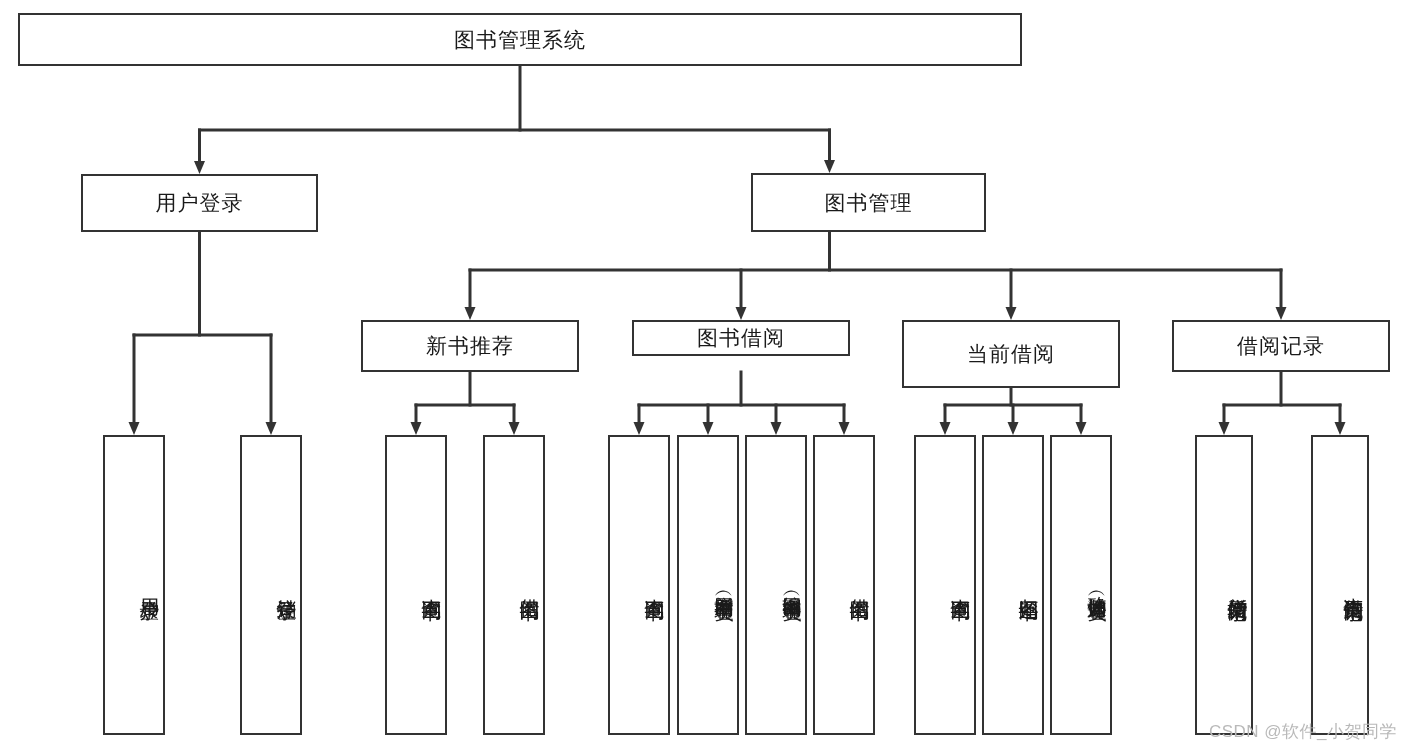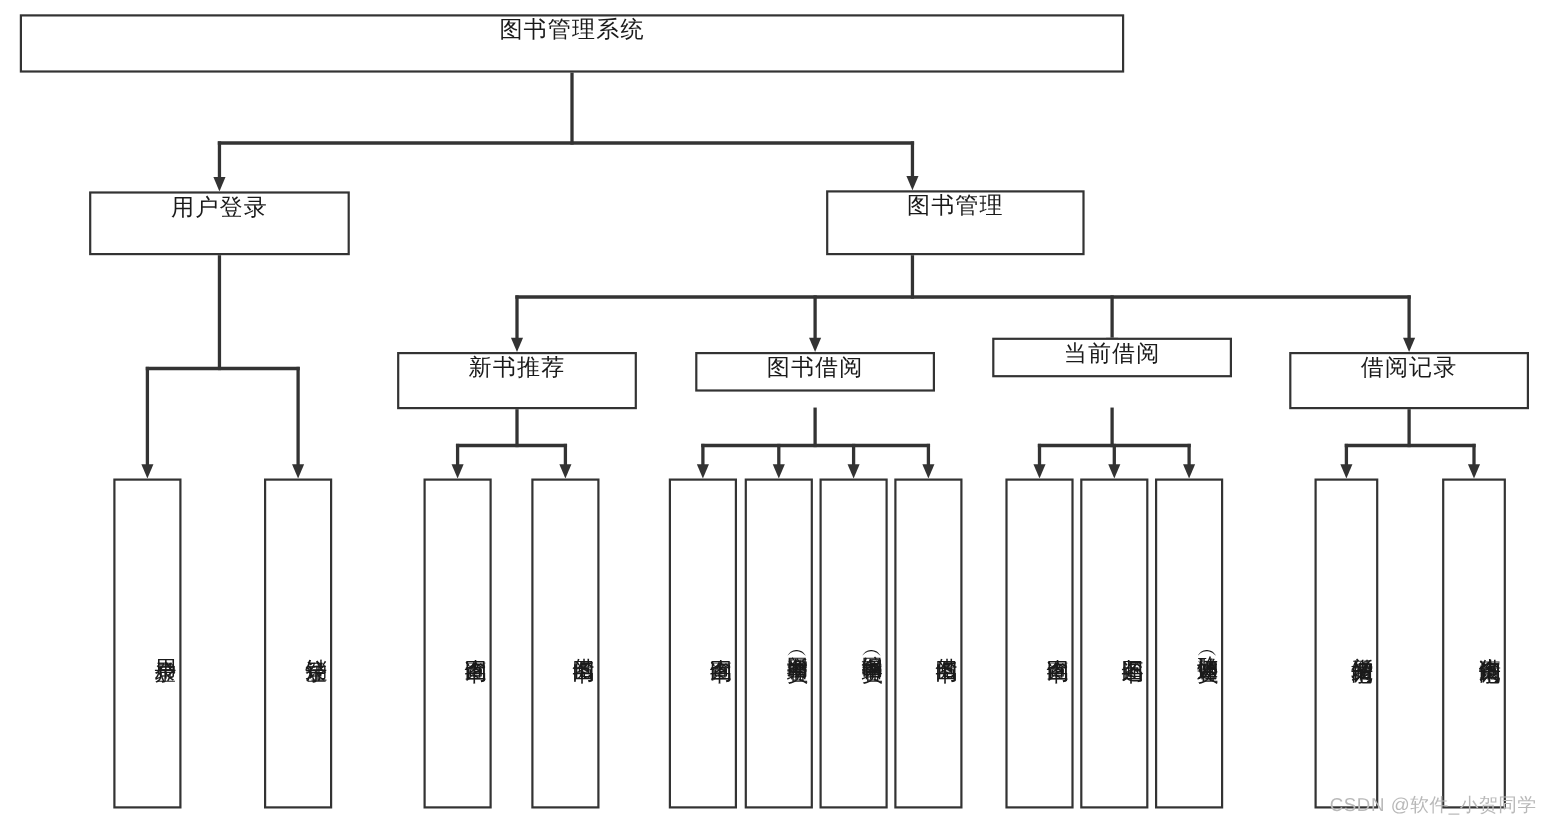--- a/index.html
+++ b/index.html
@@ -25,20 +25,21 @@
     width: 1405px;
     height: 747px;
     pointer-events: none;
   }
   .node {
     position: absolute;
     box-sizing: border-box;
     background: #ffffff;
     border: 2px solid #333333;
     display: flex;
+    align-items: center;
     justify-content: center;
     color: #1a1a1a;
     z-index: 2;
   }
   .node.horiz {
     font-size: 21px;
     line-height: 1.2;
     letter-spacing: 1px;
     white-space: nowrap;
   }
@@ -148,21 +149,21 @@
   <div class="node horiz" style="left: 712px; top: 173px; width: 235px; height: 59px; margin-left: 39px;">
     <span class="label">图书管理</span>
   </div>
 
   <div class="node horiz" style="left: 361px; top: 320px; width: 218px; height: 52px;">
     <span class="label">新书推荐</span>
   </div>
   <div class="node horiz" style="left: 632px; top: 320px; width: 218px; height: 36px;">
     <span class="label">图书借阅</span>
   </div>
-  <div class="node horiz" style="left: 902px; top: 307px; width: 218px; height: 36px;">
+  <div class="node horiz" style="left: 902px; top: 320px; width: 218px; height: 68px;">
     <span class="label">当前借阅</span>
   </div>
   <div class="node horiz" style="left: 1172px; top: 320px; width: 218px; height: 52px;">
     <span class="label">借阅记录</span>
   </div>
 
   <div class="node vert" style="left: 103px; top: 435px; width: 62px; height: 300px;">
     <span class="label">用户登录</span>
   </div>
   <div class="node vert" style="left: 240px; top: 435px; width: 62px; height: 300px;">

